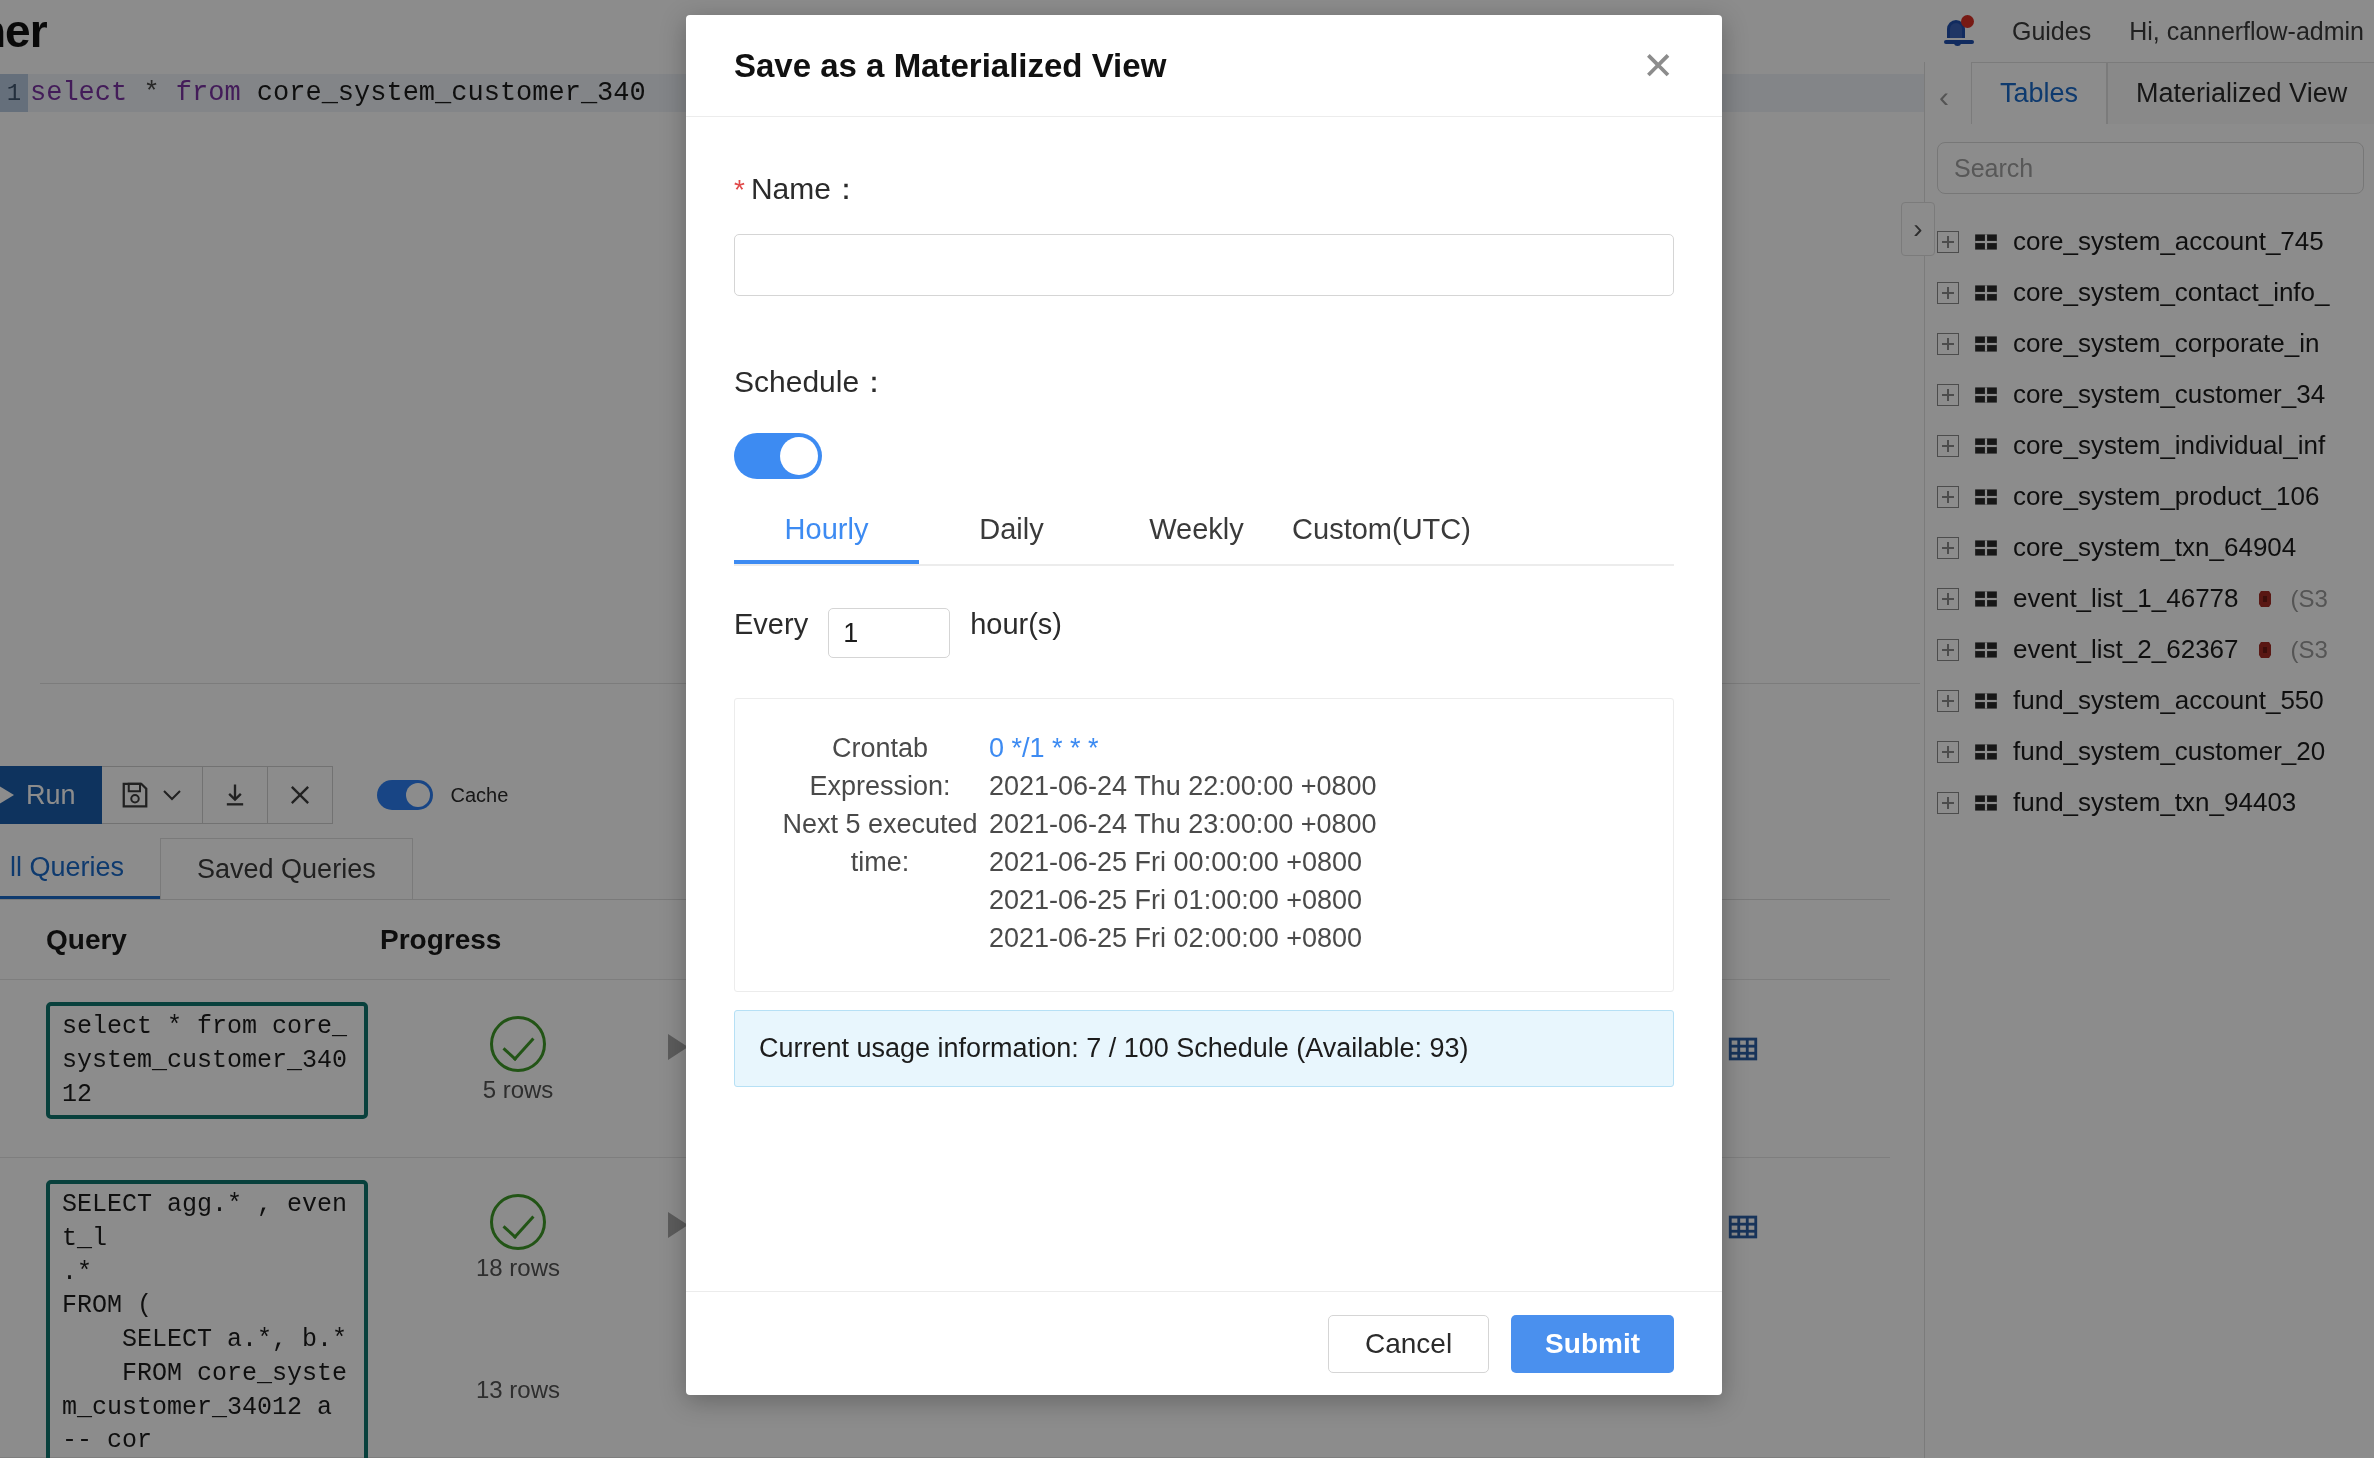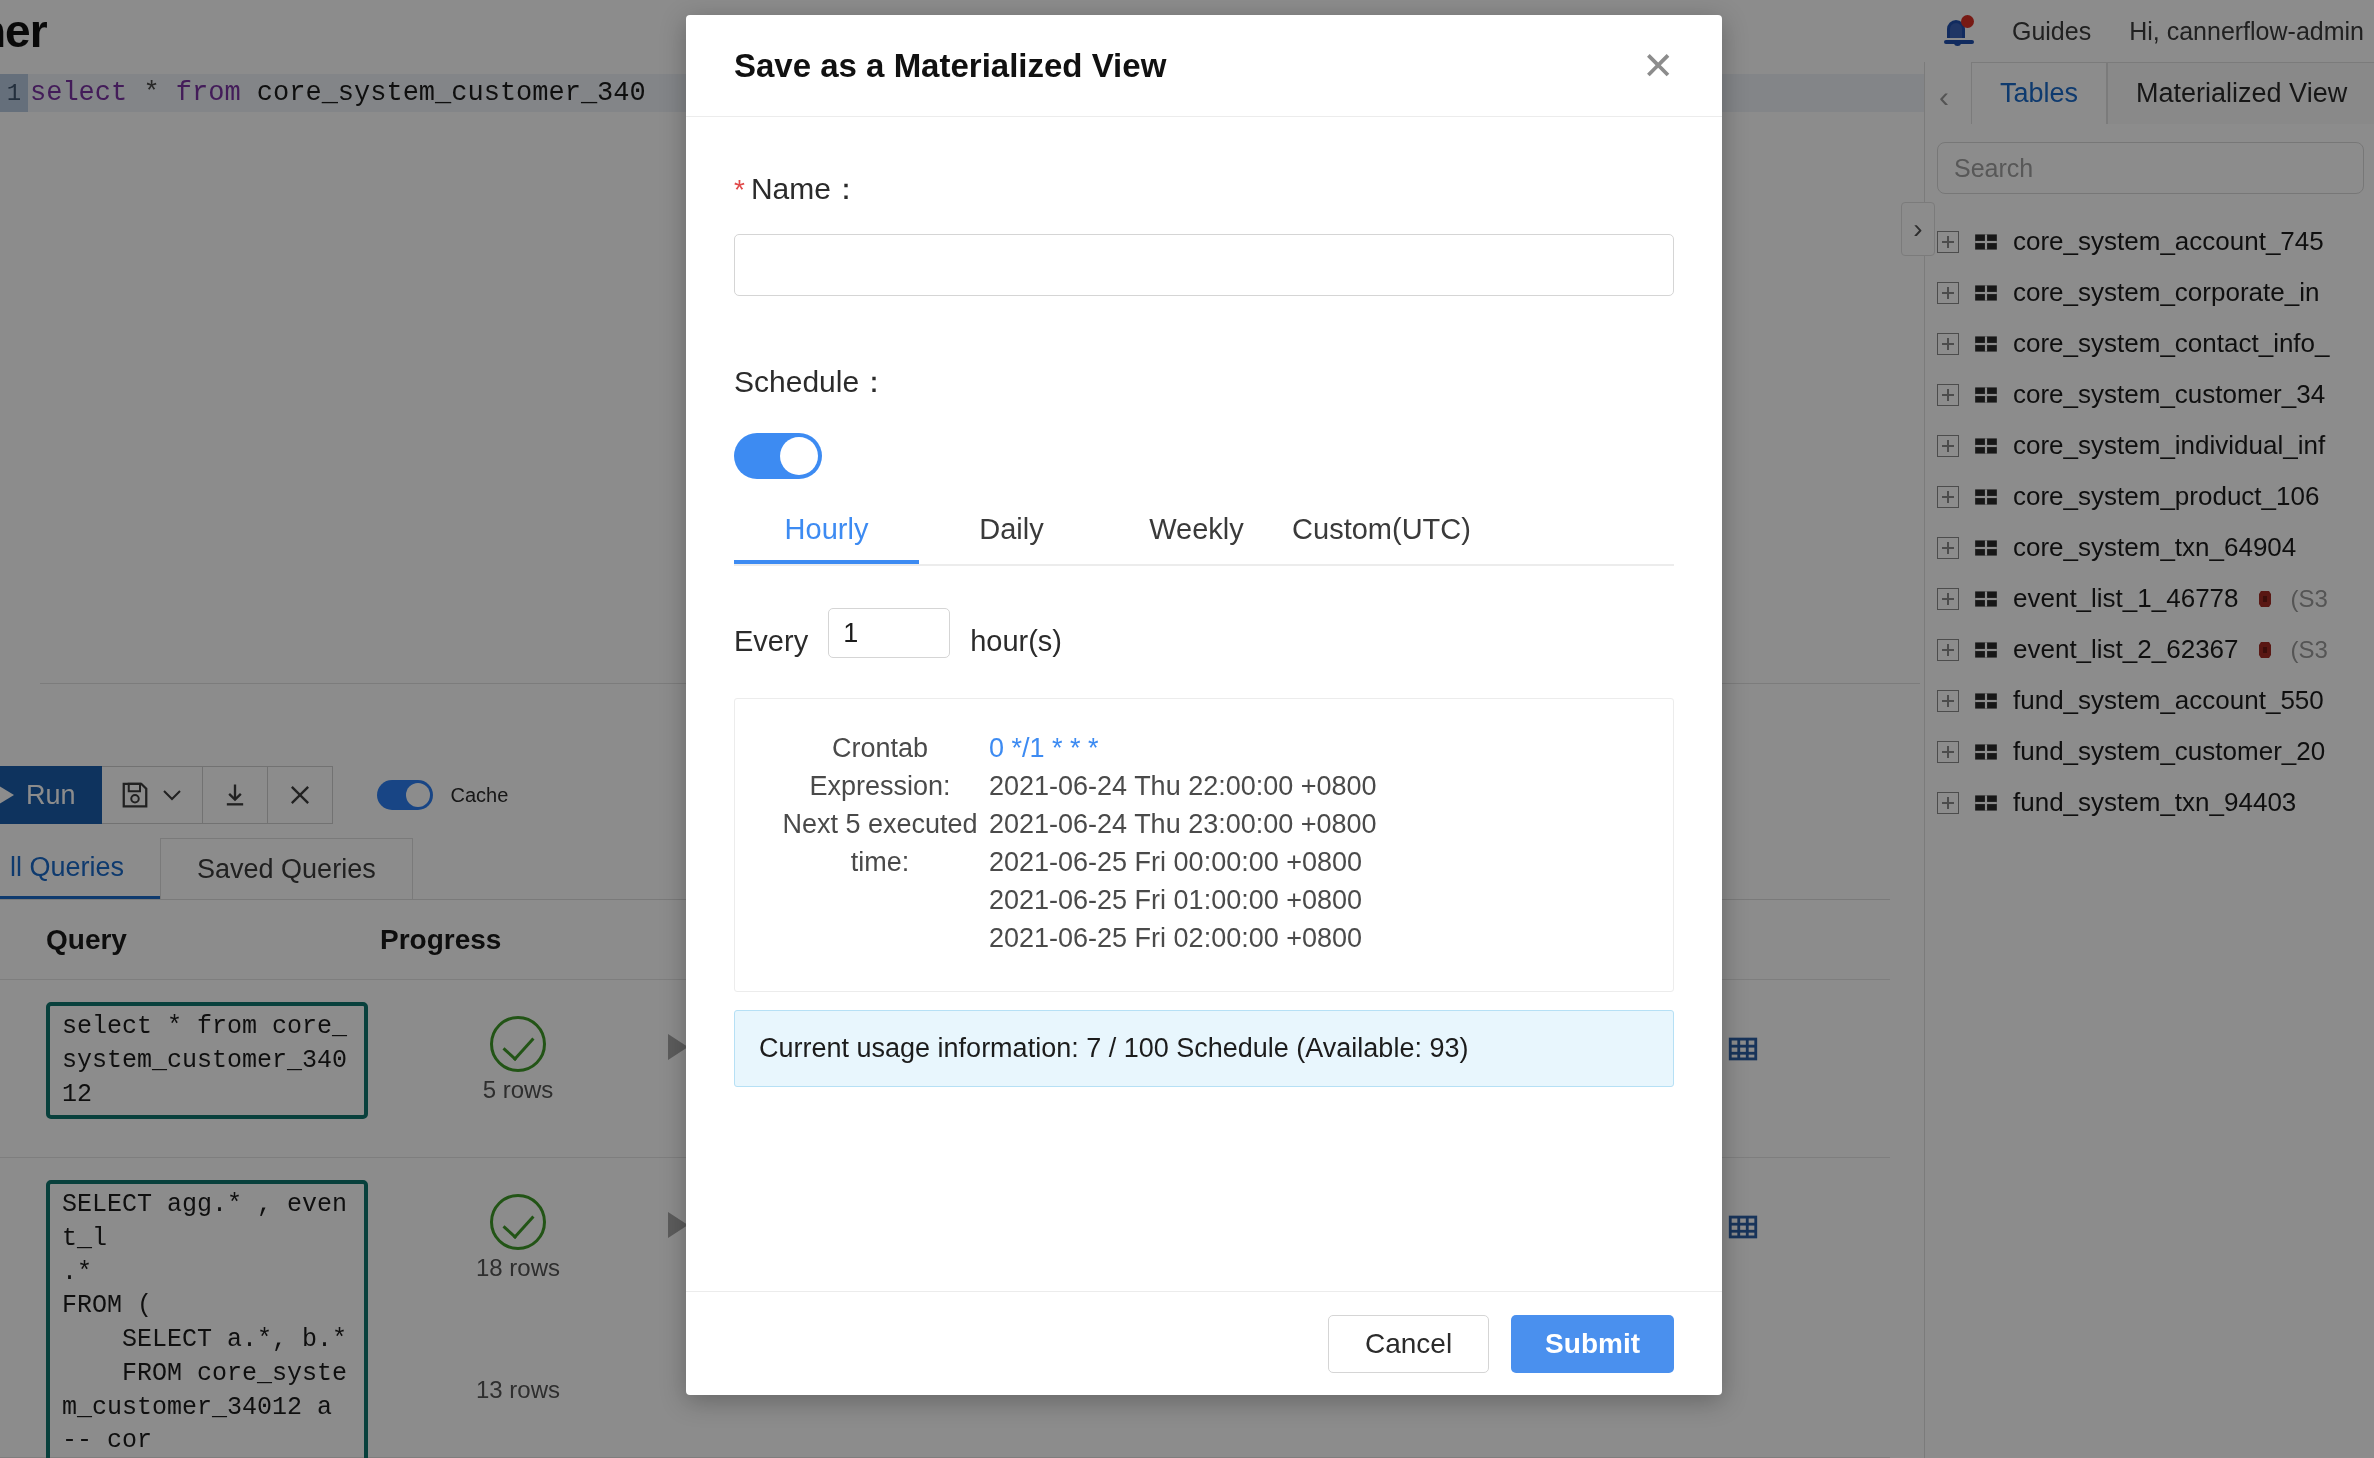--- a/index.html
+++ b/index.html
@@ -284,21 +284,21 @@
   .sched-tabs {
     margin-top: 34px; display: flex; align-items: center;
     border-bottom: 2px solid #ececec; gap: 0;
   }
   .stab {
     font-size: 29px; color: #3a3a3a; padding: 0 0 18px 0;
     text-align: center; width: 185px;
   }
   .stab.active { color: #3d8bf2; box-shadow: inset 0 -4px 0 0 #3d8bf2; }
   .every-row {
-    margin-top: 42px; display: flex; align-items: flex-end; gap: 20px;
+    margin-top: 42px; display: flex; align-items: flex-start; gap: 20px;
   }
   .every-label { font-size: 29px; color: #2b2b2b; }
   .num-input {
     width: 122px; height: 50px; border: 1px solid #d5d5d5; border-radius: 5px;
     font-size: 27px; padding: 0 14px; color: #1c1c1c;
     font-family: "Liberation Sans", sans-serif;
   }
   .cron-panel {
     margin-top: 40px; border: 1px solid #ececec; border-radius: 3px;
     padding: 30px 36px 34px 36px;
@@ -476,30 +476,30 @@
           </svg>
         <span>core_system_account_745</span>
       </div>
       <div class="tbl-item">
         <div class="plusbox"></div>
         <svg width="26" height="26" viewBox="0 0 24 24">
             <rect x="2" y="5" width="20" height="14" fill="#2b2b2b"></rect>
             <line x1="2" y1="12" x2="22" y2="12" stroke="#fff" stroke-width="2"></line>
             <line x1="12" y1="5" x2="12" y2="19" stroke="#fff" stroke-width="2"></line>
           </svg>
+        <span>core_system_contact_info_</span>
+      </div>
+      <div class="tbl-item">
+        <div class="plusbox"></div>
+        <svg width="26" height="26" viewBox="0 0 24 24">
+            <rect x="2" y="5" width="20" height="14" fill="#2b2b2b"></rect>
+            <line x1="2" y1="12" x2="22" y2="12" stroke="#fff" stroke-width="2"></line>
+            <line x1="12" y1="5" x2="12" y2="19" stroke="#fff" stroke-width="2"></line>
+          </svg>
         <span>core_system_corporate_in</span>
-      </div>
-      <div class="tbl-item">
-        <div class="plusbox"></div>
-        <svg width="26" height="26" viewBox="0 0 24 24">
-            <rect x="2" y="5" width="20" height="14" fill="#2b2b2b"></rect>
-            <line x1="2" y1="12" x2="22" y2="12" stroke="#fff" stroke-width="2"></line>
-            <line x1="12" y1="5" x2="12" y2="19" stroke="#fff" stroke-width="2"></line>
-          </svg>
-        <span>core_system_contact_info_</span>
       </div>
       <div class="tbl-item">
         <div class="plusbox"></div>
         <svg width="26" height="26" viewBox="0 0 24 24">
             <rect x="2" y="5" width="20" height="14" fill="#2b2b2b"></rect>
             <line x1="2" y1="12" x2="22" y2="12" stroke="#fff" stroke-width="2"></line>
             <line x1="12" y1="5" x2="12" y2="19" stroke="#fff" stroke-width="2"></line>
           </svg>
         <span>core_system_customer_34</span>
       </div>

